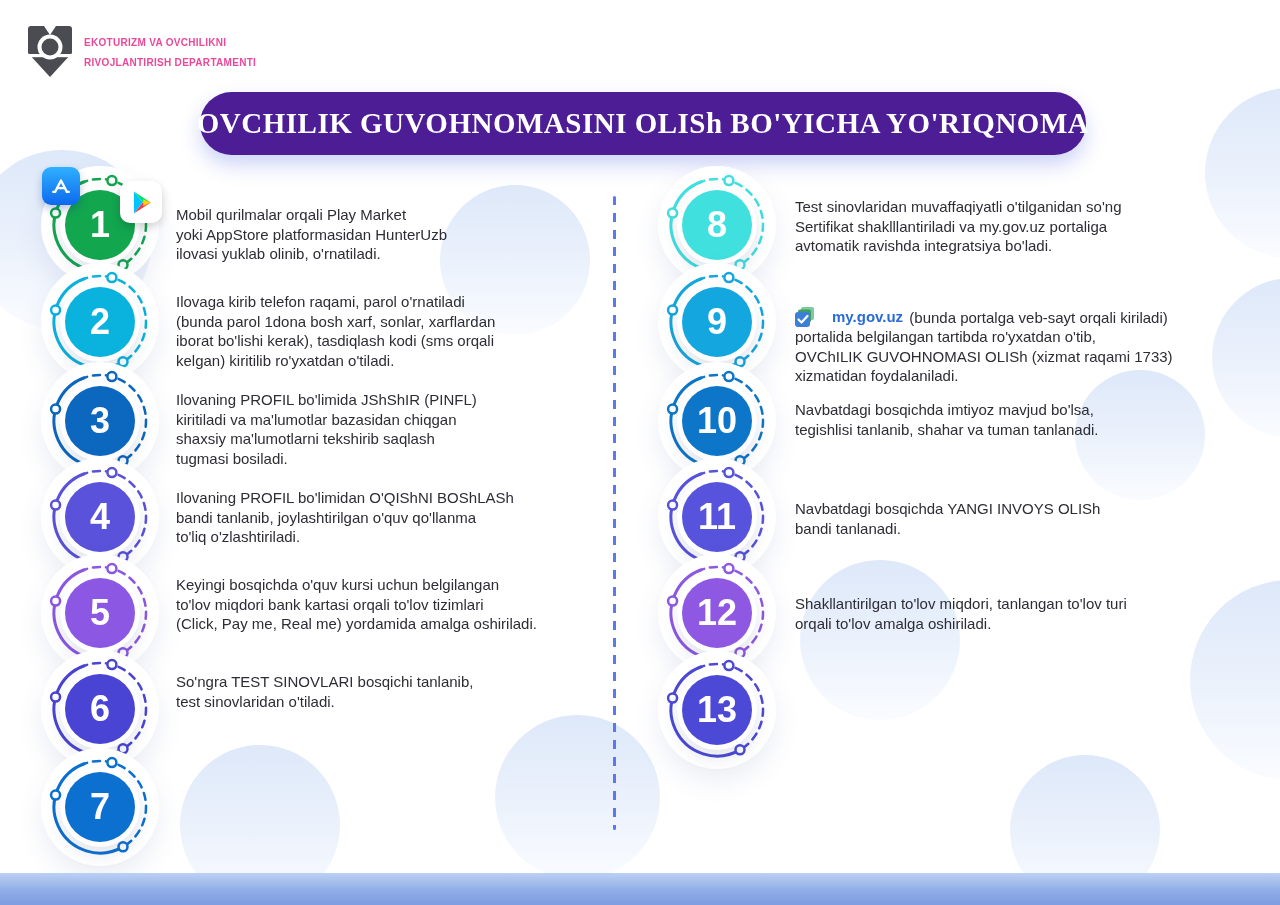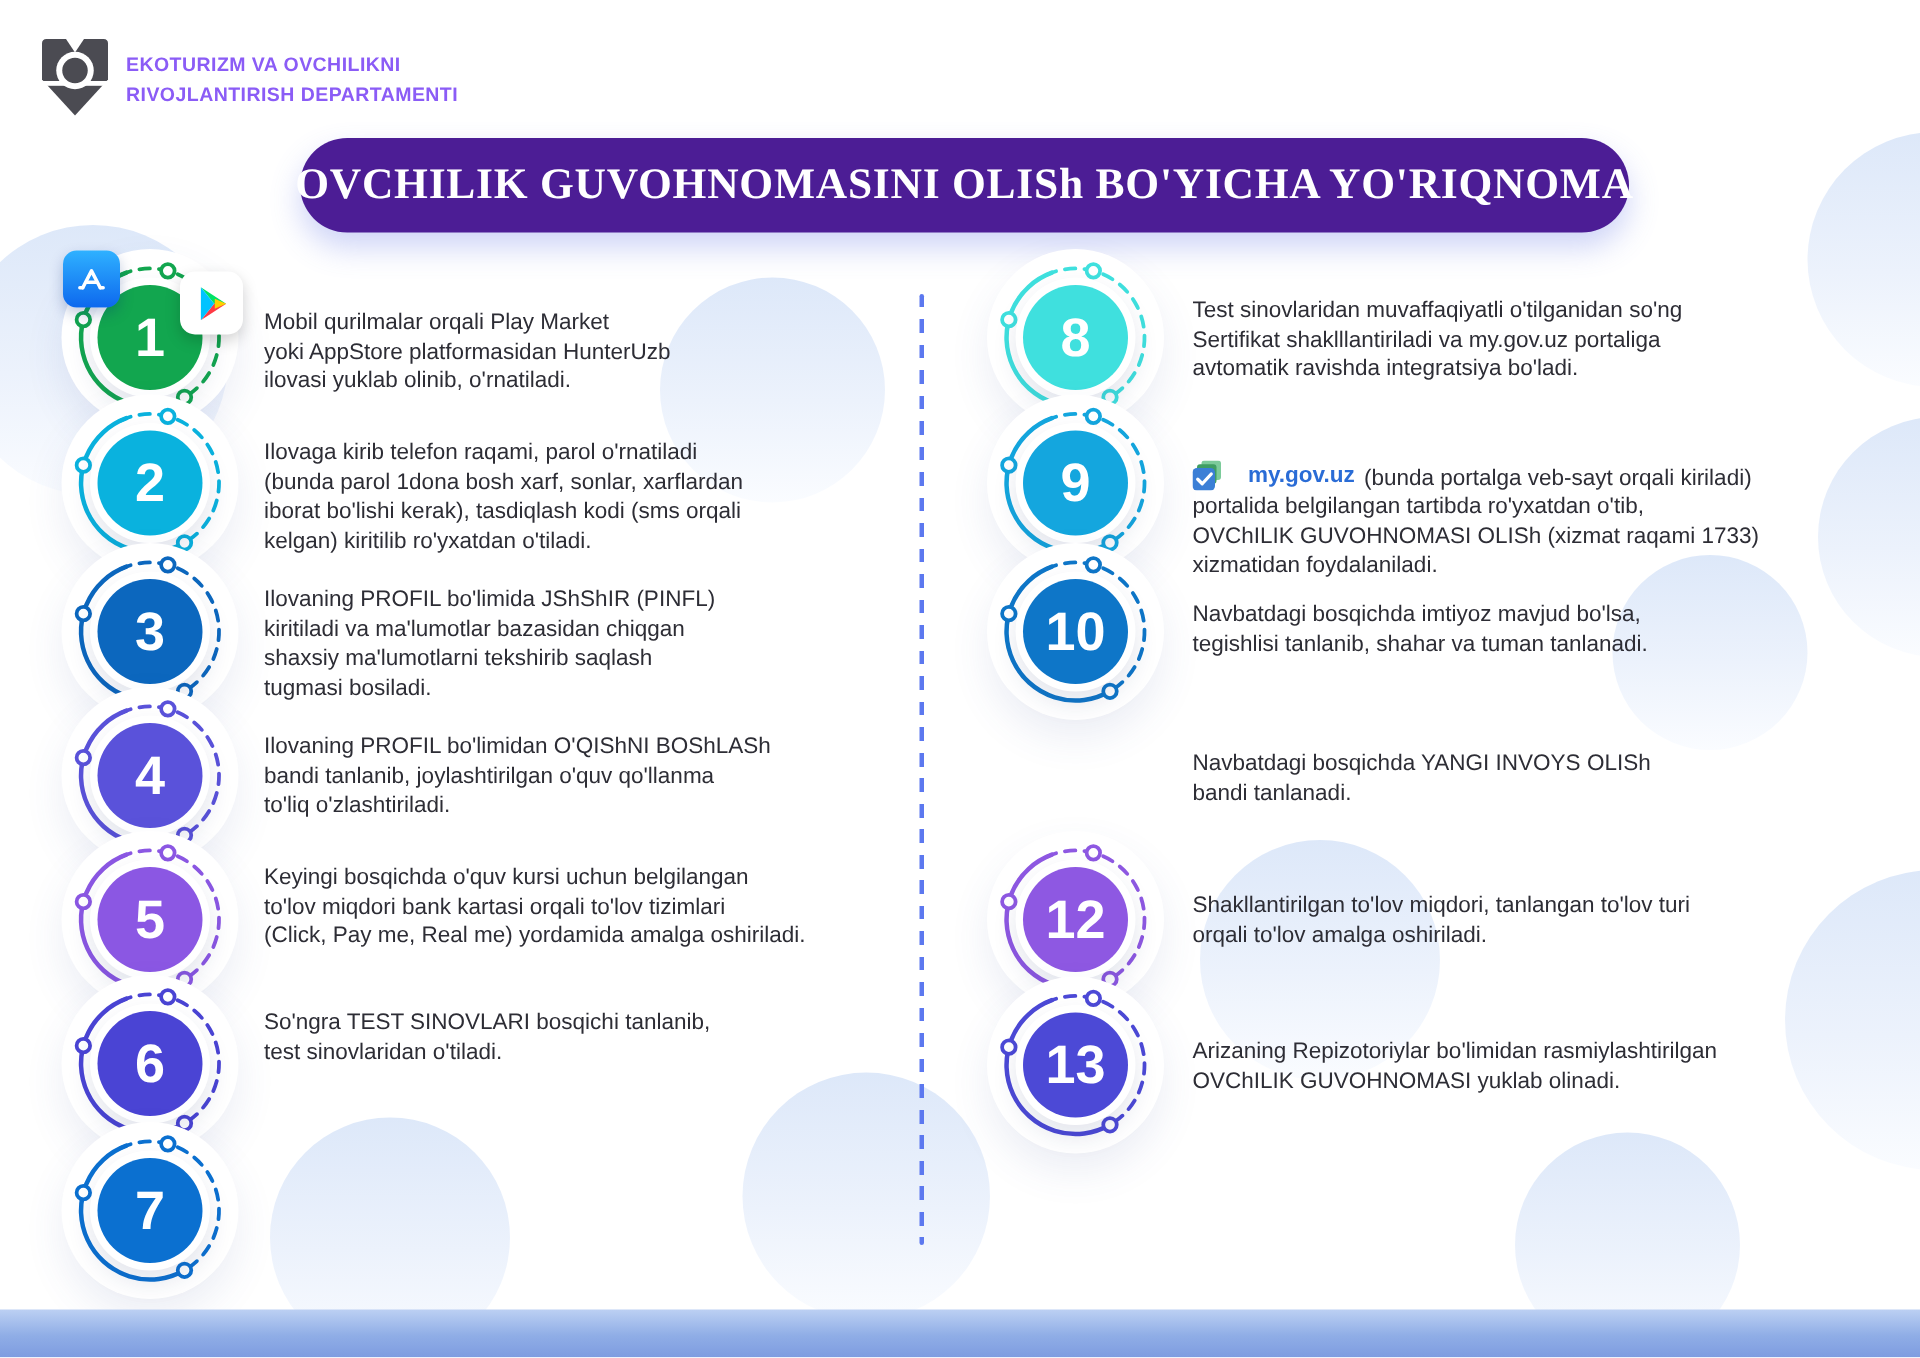--- a/index.html
+++ b/index.html
@@ -4,21 +4,21 @@
 <style>
   html,body{margin:0;padding:0;}
   #canvas{
     position:relative;width:1280px;height:905px;overflow:hidden;
     background:#ffffff;font-family:"Liberation Sans", sans-serif;
   }
   .deco{position:absolute;border-radius:50%;
     background:linear-gradient(180deg,#dde8f9 0%,#ecf2fc 55%,#fafcff 100%);}
   
   .org-logo{position:absolute;left:25px;top:24px;width:50px;height:56px;}
-  .org-name{position:absolute;left:84px;top:33px;color:#8b5cf6;font-size:13px;
+  .org-name{position:absolute;left:84px;top:33px;color:#ec4899;font-size:10px;
     font-weight:700;line-height:20px;letter-spacing:.3px;}
   
   .banner{position:absolute;left:200px;top:92px;width:886px;height:63px;border-radius:32px;
     background:linear-gradient(180deg,#7b90f4,#6a82ef);
     box-shadow:0 10px 20px rgba(92,112,230,.30);
     display:flex;align-items:center;justify-content:center;}
   .banner-text{font-family:"Liberation Serif", serif;font-weight:700;font-size:29px;
     color:#ffffff;letter-spacing:.5px;white-space:nowrap;}
   
   .divider{position:absolute;left:613px;top:196px;width:3px;height:634px;
@@ -295,20 +295,35 @@
     </svg>
     <div class="disc-wrap">
         <div class="disc">
           <span class="num">10</span>
         </div>
       </div>
   </div>
   <div class="step-text" style="left:795px;top:400px;">Navbatdagi bosqichda imtiyoz mavjud bo'lsa,
 tegishlisi tanlanib, shahar va tuman tanlanadi.</div>
 
+  <div class="bubble" style="left: 665px; top: 465px; color: rgb(88, 83, 220);">
+    <div class="halo"></div>
+    <svg class="ring" viewBox="0 0 104 104">
+      <path class="arc-solid" d="M36.27,8.77 A46,46 0 1 0 75,91.84"></path>
+      <path class="arc-dash" d="M32.56,10.31 A46,46 0 0 1 78.39,89.68"></path>
+      <circle class="dot" cx="7.57" cy="40.10" r="4.5"></circle>
+        <circle class="dot" cx="75" cy="91.84" r="4.5"></circle>
+        <circle class="dot" cx="63.90" cy="7.57" r="4.5"></circle>
+    </svg>
+    <div class="disc-wrap">
+        <div class="disc">
+          <span class="num">11</span>
+        </div>
+      </div>
+  </div>
   <div class="step-text" style="left:795px;top:499px;">Navbatdagi bosqichda YANGI INVOYS OLISh
 bandi tanlanadi.</div>
 
   <div class="bubble" style="left: 665px; top: 561px; color: rgb(142, 88, 226);">
     <div class="halo"></div>
     <svg class="ring" viewBox="0 0 104 104">
       <path class="arc-solid" d="M36.27,8.77 A46,46 0 1 0 75,91.84"></path>
       <path class="arc-dash" d="M32.56,10.31 A46,46 0 0 1 78.39,89.68"></path>
       <circle class="dot" cx="7.57" cy="40.10" r="4.5"></circle>
         <circle class="dot" cx="75" cy="91.84" r="4.5"></circle>
@@ -331,18 +346,16 @@
       <circle class="dot" cx="7.57" cy="40.10" r="4.5"></circle>
         <circle class="dot" cx="75" cy="91.84" r="4.5"></circle>
         <circle class="dot" cx="63.90" cy="7.57" r="4.5"></circle>
     </svg>
     <div class="disc-wrap">
         <div class="disc">
           <span class="num">13</span>
         </div>
       </div>
   </div>
-  <div class="step-text" style="left:795px;top:691px;">Arizaning Repizotoriylar bo'limidan rasmiylashtirilgan
-OVChILIK GUVOHNOMASI yuklab olinadi.</div>
 
   <div class="bottom-bar"></div>
 
 </div>
 
 </body></html>

